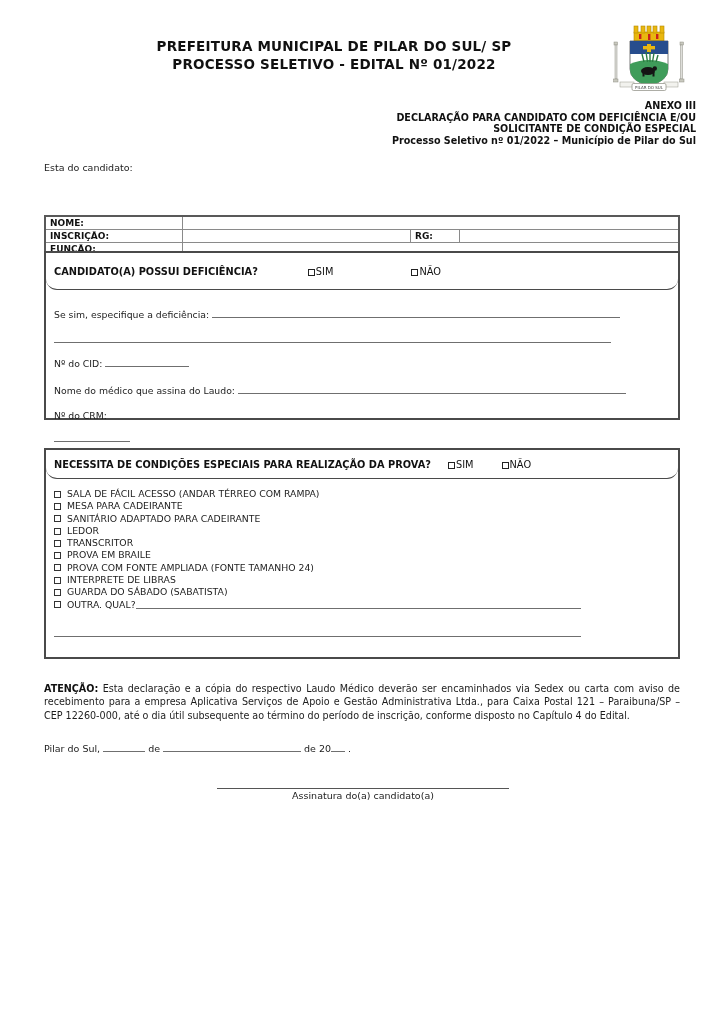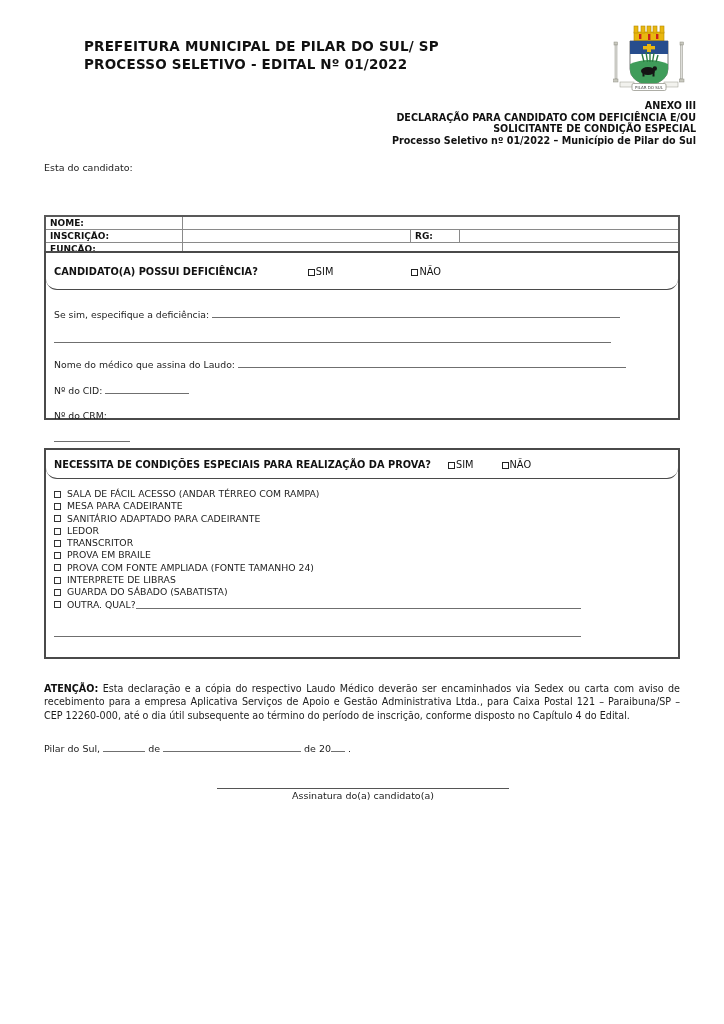--- a/index.html
+++ b/index.html
@@ -4,21 +4,21 @@
 <style>
   * { margin:0; padding:0; box-sizing:border-box; }
   html,body { background:#fff; }
   body { font-family:"DejaVu Sans","Liberation Sans",sans-serif; color:#1a1a1a; }
   .page {
     position:relative; width:724px; height:1024px; background:#ffffff;
     overflow:hidden;
   }
 
   
-  .hdr-title { position:absolute; top:37px; left:84px; width:500px; text-align:left; }
+  .hdr-title { position:absolute; top:37px; left:84px; width:500px; text-align:center; }
   .hdr-title .t { font-size:13.5px; font-weight:bold; letter-spacing:.2px; line-height:18px; color:#111; }
   .logo { position:absolute; top:24px; left:606px; width:86px; height:74px; }
 
   .annex { position:absolute; top:100px; left:60px; width:636px; text-align:right; }
   .annex div { font-size:9.6px; font-weight:bold; line-height:11.6px; color:#111; }
 
   
   .cand-label { position:absolute; top:162px; left:44px; font-size:9.5px; color:#222; }
   .ctable { position:absolute; top:175px; left:44px; width:636px; border:2px solid #595959; background:#fff;margin-top:40px; }
   .crow { display:flex; height:13px; border-bottom:1px solid #8a8a8a; }
@@ -164,27 +164,27 @@
       <span>CANDIDATO(A) POSSUI DEFICIÊNCIA?</span>
       <span class="yn" style="margin-left:50px"><span class="cbx"></span><span>SIM</span></span>
       <span class="yn" style="margin-left:78px"><span class="cbx"></span><span>NÃO</span></span>
     </div>
     <div class="box-body">
       <div class="flexline l1">
         <span>Se sim, especifique a deficiência:</span>&nbsp;
         <span class="fill"></span>
       </div>
       <div class="l2"></div>
+      <div class="flexline l3">
+        <span>Nº do CID:</span>&nbsp;
+        <span class="bl" style="width:84px"></span>
+      </div>
       <div class="flexline l4">
         <span>Nome do médico que assina do Laudo:</span>&nbsp;
         <span class="fill"></span>
-      </div>
-      <div class="flexline l3">
-        <span>Nº do CID:</span>&nbsp;
-        <span class="bl" style="width:84px"></span>
       </div>
       <div class="flexline l5">
         <span>Nº do CRM:</span>&nbsp;
         <span class="bl" style="width:76px"></span>
       </div>
     </div>
   </div>
 
   <div class="box box2">
     <div class="box-head">

